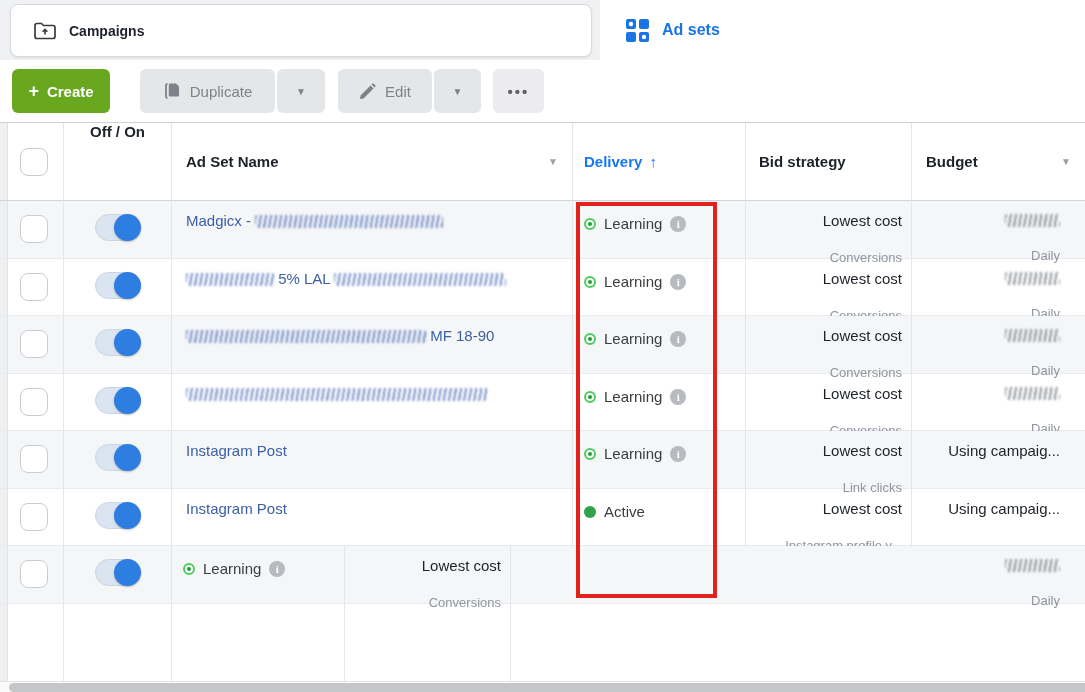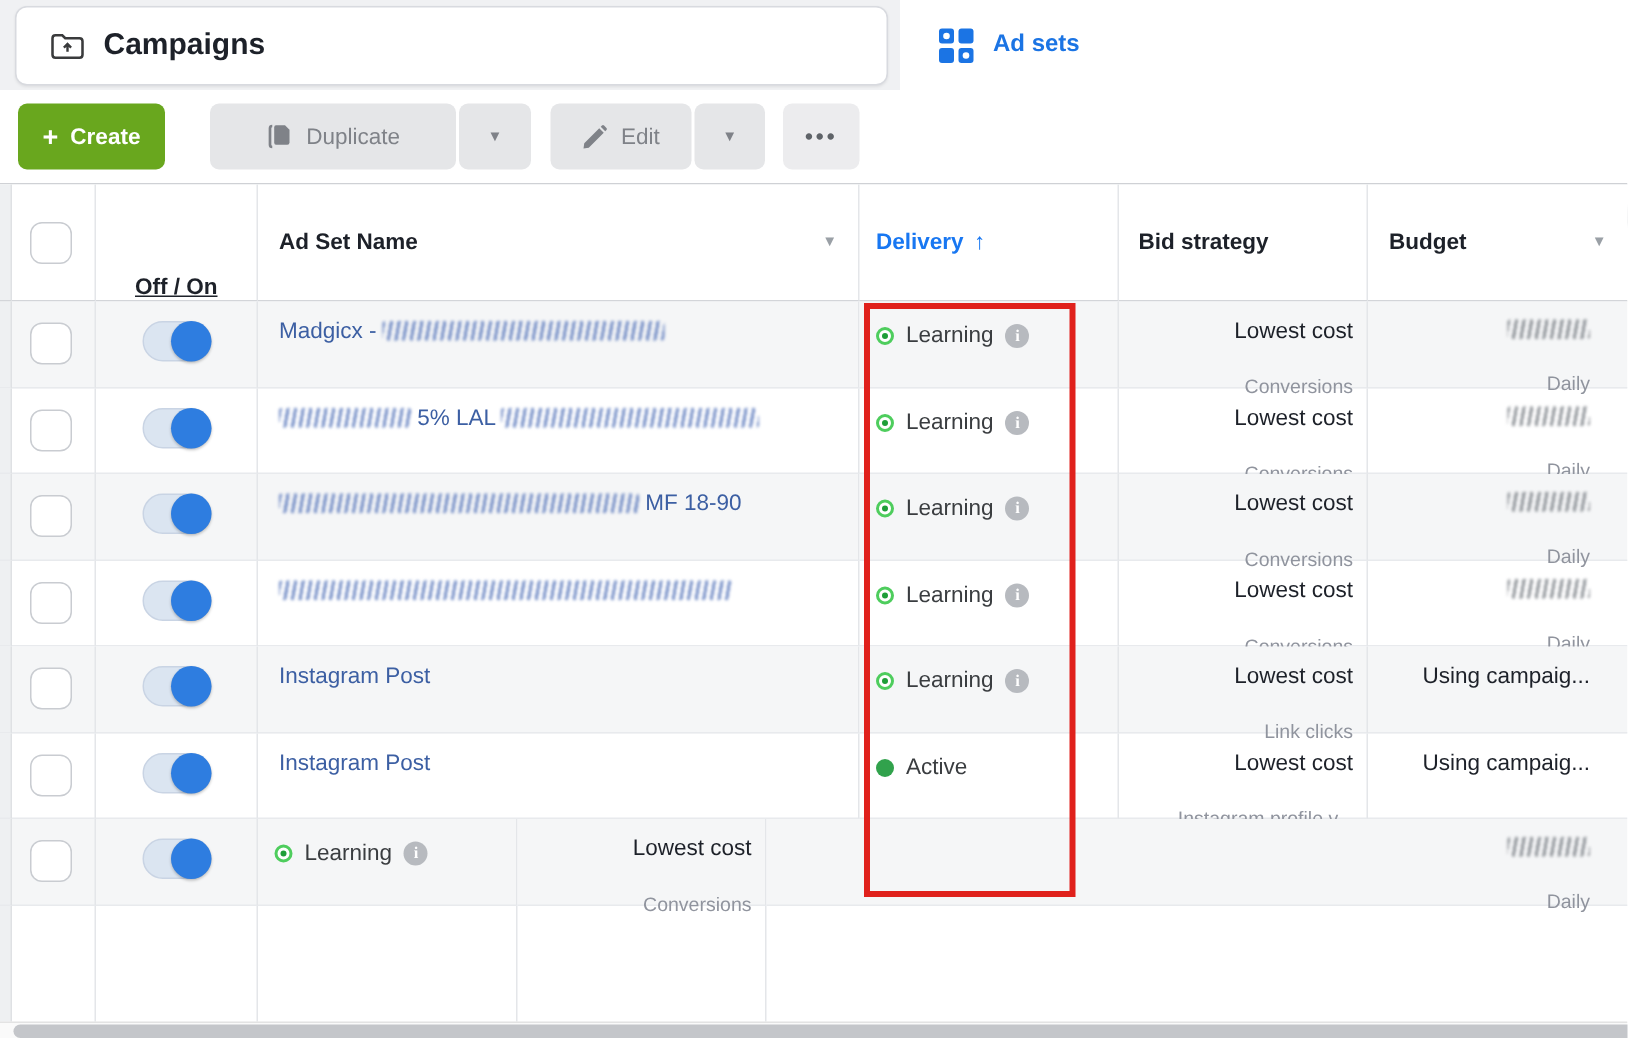--- a/index.html
+++ b/index.html
@@ -5,34 +5,34 @@
   * { margin:0; padding:0; box-sizing:border-box; }
   html,body { width:1085px; height:692px; overflow:hidden; background:#fff;
     font-family:"Liberation Sans","DejaVu Sans",sans-serif; color:#1d2129; }
   .stage { position:relative; width:1085px; height:692px; overflow:hidden; }
 
   
   .tabzone-left { position:absolute; left:0; top:0; width:600px; height:60px; background:#f0f1f3; }
   .tab-campaigns { position:absolute; left:10px; top:4px; width:582px; height:53px;
     background:#fff; border:1px solid #d8dadf; border-radius:8px;
     box-shadow:0 1px 2px rgba(0,0,0,.08); display:flex; align-items:center; padding-left:22px; gap:12px; }
-  .tab-campaigns .label { font-size:20px; font-weight:bold; color:#1d2129; }
+  .tab-campaigns .label { font-size:14px; font-weight:bold; color:#1d2129; }
   .tab-adsets { position:absolute; left:600px; top:0; width:485px; height:60px; background:#fff;
     display:flex; align-items:center; padding-left:25px; gap:12px; }
   .tab-adsets .label { font-size:16px; font-weight:bold; color:#1b74e4; }
 
   
   .toolbar { position:absolute; left:0; top:60px; width:1085px; height:62px; background:#fff;
     display:flex; align-items:center; padding-left:12px; }
   .btn { height:44px; border-radius:6px; border:none; display:inline-flex; align-items:center;
     justify-content:center; font-size:15px; font-family:inherit; cursor:pointer; }
   .btn-create { width:98px; background:#69a71e; color:#fff; font-weight:bold; gap:8px; margin-right:30px; }
   .btn-create .plus { font-size:18px; font-weight:bold; line-height:1; }
   .btn-gray { background:#e5e6e8; color:#7f8288; font-weight:500; gap:9px; }
-  .btn-duplicate { width:164px; margin-right:2px; }
+  .btn-duplicate { width:135px; margin-right:2px; }
   .btn-caret1 { width:48px; margin-right:13px; }
   .btn-edit { width:94px; margin-right:2px; }
   .btn-caret2 { width:47px; margin-right:12px; }
   .btn-more { width:51px; background:#ececee; letter-spacing:2px; font-weight:bold; color:#5f6368; }
   .caret { font-size:10px; color:#7f8288; }
   .corner-redact { position:absolute; right:-6px; top:78px; width:40px; height:12px;
     background:repeating-linear-gradient(100deg,#9aa0a6 0 2px,transparent 2px 5px);
     filter:blur(1.3px); opacity:.65; }
 
   
@@ -42,21 +42,21 @@
   .c-strip { width:8px; background:#eef0f2; border-right:1px solid #dfe1e4; }
   .c-cb    { width:56px; }
   .c-sw    { width:108px; }
   .c-name  { width:401px; }
   .c-del   { width:173px; }
   .c-bid   { width:166px; }
   .c-bud   { flex:1; border-right:none; }
 
   .header-row .td { height:78px; border-bottom:1px solid #d3d5d9; font-weight:bold; font-size:15px; }
   .header-row .c-cb { display:flex; align-items:center; }
-  .header-row .c-sw { display:flex; align-items:flex-end; justify-content:center;text-decoration:underline; }
+  .header-row .c-sw { display:flex; align-items:flex-start; justify-content:center; }
   .header-row .c-name { display:flex; align-items:center; justify-content:space-between; padding:0 14px; }
   .header-row .c-del { display:flex; align-items:center; gap:7px; padding-left:11px; color:#1877f2; }
   .header-row .c-del .sort-arrow { font-size:15px; }
   .header-row .c-bid { display:flex; align-items:center; padding-left:13px; }
   .header-row .c-bud { display:flex; align-items:center; justify-content:space-between; padding:0 14px 0 14px;text-align:center; }
   .hdr-caret { font-size:10px; color:#9aa0a6; }
 
   .row { height:57.5px; }
   .row:nth-child(odd) .td { background:#f5f6f7; }
   .row:nth-child(odd) .c-strip { background:#eef0f2; }

